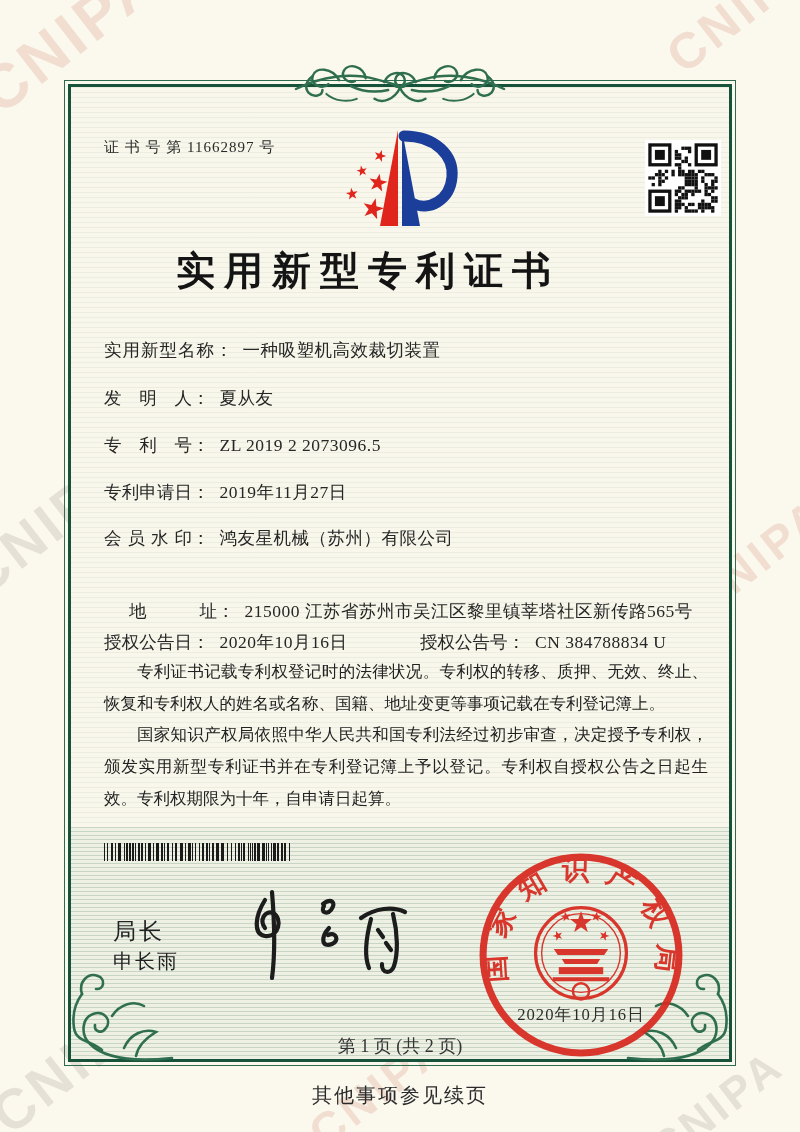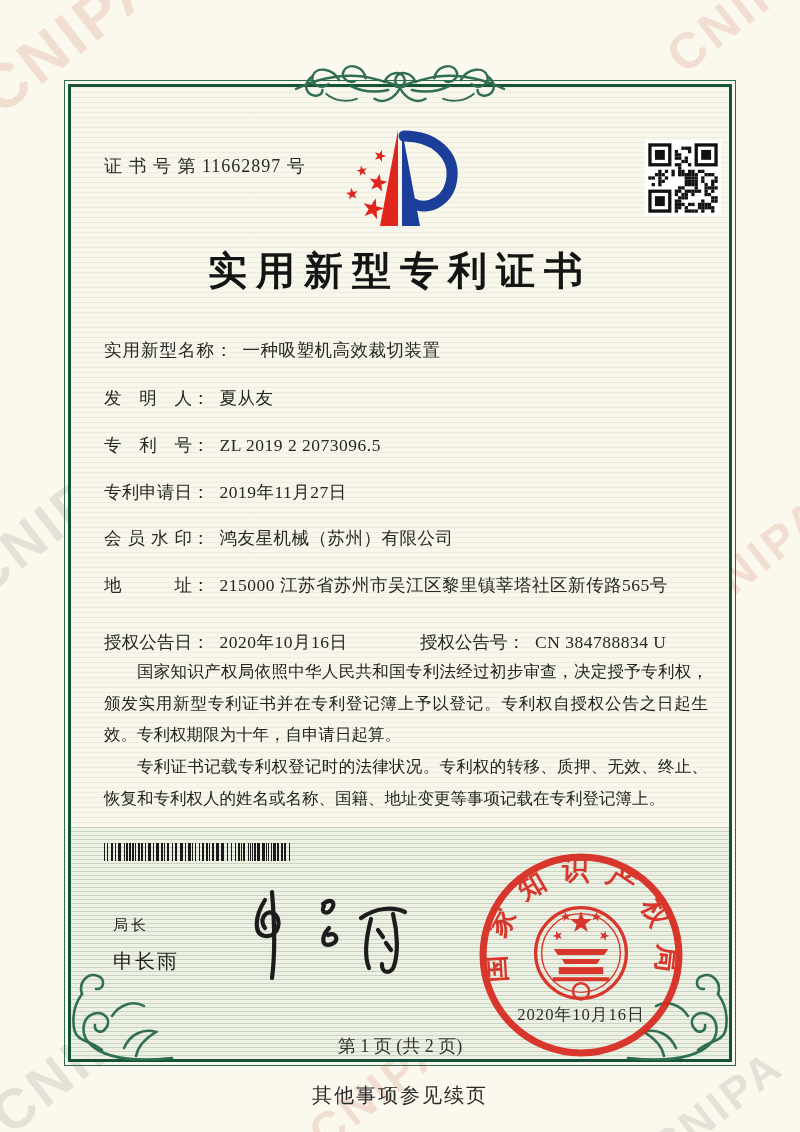--- a/index.html
+++ b/index.html
@@ -20,39 +20,39 @@
       border:3px solid #17523a;outline:1px solid #2c6b4d;outline-offset:3px;
       background:#f9f7eb;box-sizing:border-box;}
   .frame .lines-all{position:absolute;inset:0;
       background:repeating-linear-gradient(180deg,rgba(110,150,120,.10) 0 1px,transparent 1px 5px);}
   .frame .lines-bottom{position:absolute;left:0;right:0;bottom:0;height:232px;background:#edf0e3;}
   .frame .lines-bottom:after{content:"";position:absolute;inset:0;
       background:repeating-linear-gradient(180deg,rgba(100,145,115,.28) 0 1px,transparent 1px 4px);}
   .ornament{position:absolute;pointer-events:none;}
 
   
-  .cert-no{position:absolute;left:104px;top:138px;font-size:18px;color:#2a2a2a;letter-spacing:1px;margin-top:16px;}
+  .cert-no{position:absolute;left:104px;top:138px;font-size:15px;color:#2a2a2a;letter-spacing:1px;}
   .logo{position:absolute;left:300px;top:116px;}
   .qr{position:absolute;left:645px;top:140px;width:76px;height:76px;background:#fff;}
-  .title{position:absolute;left:0;width:800px;top:244px;margin:0;text-align:center;
+  .title{position:absolute;left:0;width:736px;top:244px;margin:0;text-align:center;
       font-size:39px;font-weight:600;letter-spacing:9px;color:#141414;}
 
   .row{position:absolute;left:104px;font-size:17.5px;color:#262626;white-space:nowrap;}
   .row-label{display:inline-block;width:88px;text-align:justify;text-align-last:justify;}
   .row-label.wide{width:auto;letter-spacing:1px;}
   .row-colon{display:inline-block;margin-right:10px;}
   .row-value{letter-spacing:.5px;}
   .grant-group{position:absolute;left:316px;display:inline;}
 
   .paras{position:absolute;left:104px;top:656px;width:604px;font-size:16.5px;line-height:1.92;
       color:#222;text-align:justify;}
   .paras p{margin:0;text-indent:2em;}
 
   .barcode{position:absolute;left:104px;top:843px;}
-  .signer-title{position:absolute;left:113px;top:916px;font-size:15px;color:#222;letter-spacing:3px;}
+  .signer-title{position:absolute;left:113px;top:916px;font-size:23px;color:#222;letter-spacing:3px;}
   .signer-name{position:absolute;left:113px;top:948px;font-size:20px;color:#222;letter-spacing:2px;}
   .signature{position:absolute;left:235px;top:886px;}
   .seal{position:absolute;left:476px;top:850px;opacity:.92;}
 
   .page-no{position:absolute;left:0;width:800px;top:1034px;text-align:center;font-size:18px;color:#333;}
   .cont-note{position:absolute;left:0;width:800px;top:1082px;text-align:center;font-size:20px;
       color:#2a2a2a;letter-spacing:2px;}
 </style>
 </head>
 <body>
@@ -274,33 +274,33 @@
   </div>
   <div class="row" style="top:433px;">
     <span class="row-label">专利号</span><span class="row-colon">：</span><span class="row-value">ZL 2019 2 2073096.5</span>
   </div>
   <div class="row" style="top:480px;">
     <span class="row-label">专利申请日</span><span class="row-colon">：</span><span class="row-value">2019年11月27日</span>
   </div>
   <div class="row" style="top:526px;">
     <span class="row-label">会员水印</span><span class="row-colon">：</span><span class="row-value">鸿友星机械（苏州）有限公司</span>
   </div>
-  <div class="row" style="top:573px;">
+  <div class="row" style="top:599px;margin-left:25px;">
     <span class="row-label">地址</span><span class="row-colon">：</span><span class="row-value">215000 江苏省苏州市吴江区黎里镇莘塔社区新传路565号</span>
   </div>
   <div class="row" style="top:620px;margin-top:10px;">
     <span class="row-label">授权公告日</span><span class="row-colon">：</span><span class="row-value">2020年10月16日</span>
     <span class="grant-group">
       <span>授权公告号</span><span class="row-colon">：</span><span class="row-value">CN 384788834 U</span>
     </span>
   </div>
 
   <div class="paras">
+    <p>专利证书记载专利权登记时的法律状况。专利权的转移、质押、无效、终止、恢复和专利权人的姓名或名称、国籍、地址变更等事项记载在专利登记簿上。</p>
     <p>国家知识产权局依照中华人民共和国专利法经过初步审查，决定授予专利权，颁发实用新型专利证书并在专利登记簿上予以登记。专利权自授权公告之日起生效。专利权期限为十年，自申请日起算。</p>
-    <p>专利证书记载专利权登记时的法律状况。专利权的转移、质押、无效、终止、恢复和专利权人的姓名或名称、国籍、地址变更等事项记载在专利登记簿上。</p>
   </div>
 
   <svg class="barcode" id="barcode-svg" width="192" height="18">
       <rect x="0" y="0" width="1" height="18" fill="#1a1a1a"></rect>
       <rect x="3" y="0" width="1" height="18" fill="#1a1a1a"></rect>
       <rect x="7" y="0" width="2" height="18" fill="#1a1a1a"></rect>
       <rect x="11" y="0" width="1" height="18" fill="#1a1a1a"></rect>
       <rect x="14" y="0" width="3" height="18" fill="#1a1a1a"></rect>
       <rect x="20" y="0" width="1" height="18" fill="#1a1a1a"></rect>
       <rect x="22" y="0" width="2" height="18" fill="#1a1a1a"></rect>

